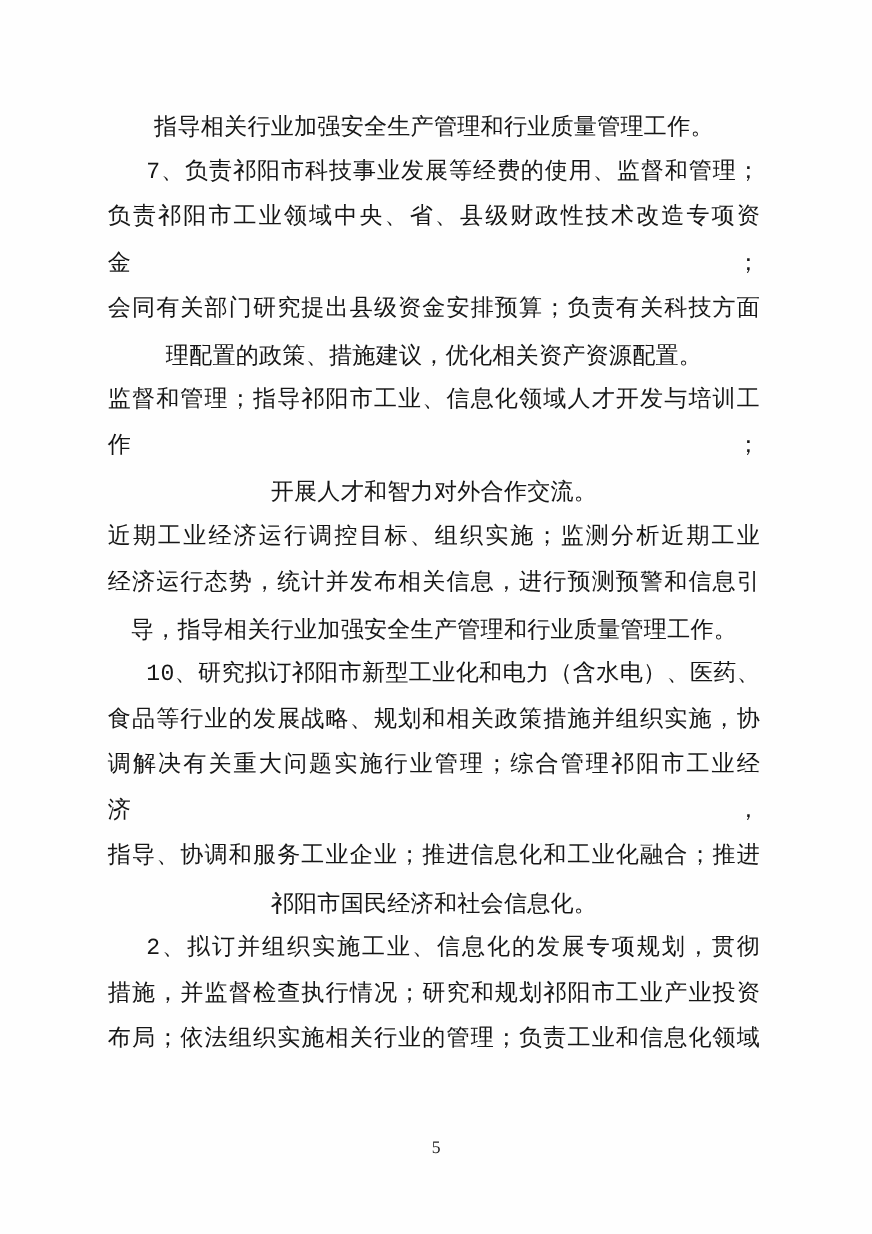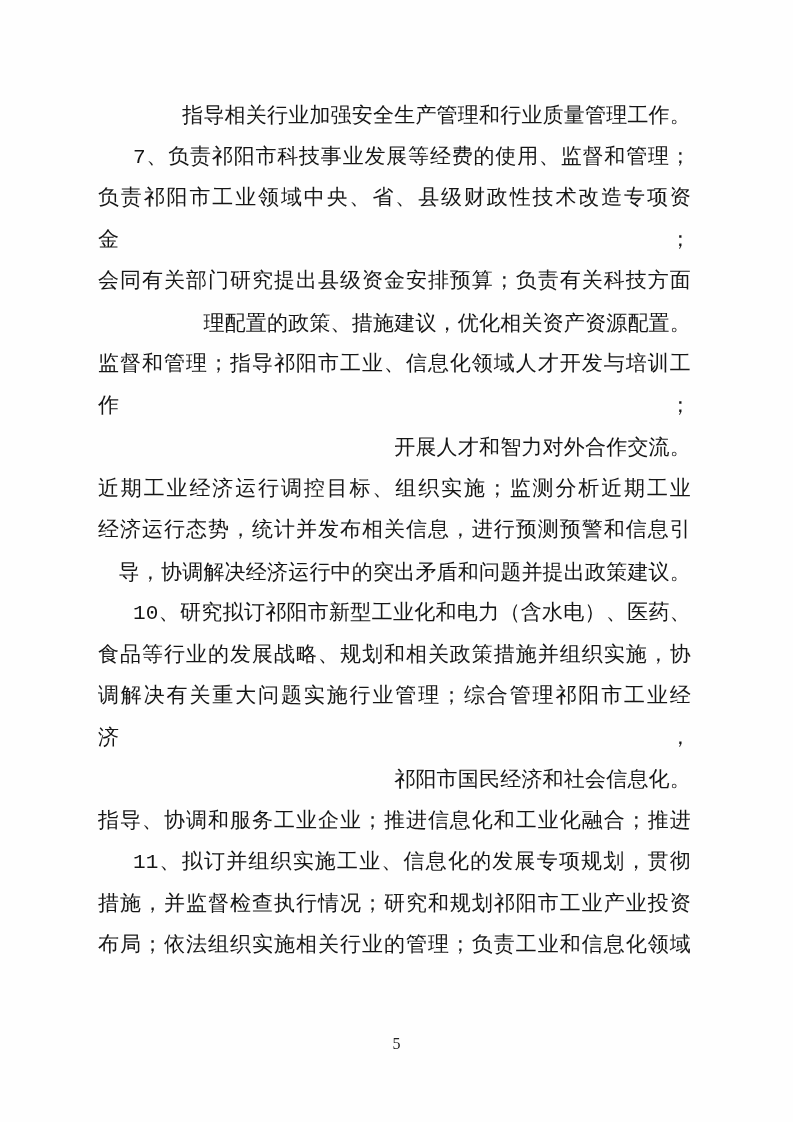--- a/index.html
+++ b/index.html
@@ -24,21 +24,21 @@
     position: absolute;
     left: 98px;
     top: 95px;
     width: 593px;
   }
   .line {
     font-size: 21px;
     line-height: 41.5px;
     white-space: nowrap;
     letter-spacing: 0.2px;
-    text-align: right;
+    text-align: center;
   }
   
   .line.jf {
     white-space: normal;
     text-align: justify;
     text-align-last: justify;
     text-justify: inter-character;
     font-family: Liberation Mono, monospace;
   }
   
@@ -65,27 +65,27 @@
   <div class="doc-body">
     <div class="line">指导相关行业加强安全生产管理和行业质量管理工作。</div>
     <div class="line jf ind">7、负责祁阳市科技事业发展等经费的使用、监督和管理；</div>
     <div class="line jf">负责祁阳市工业领域中央、省、县级财政性技术改造专项资金；</div>
     <div class="line jf">会同有关部门研究提出县级资金安排预算；负责有关科技方面</div>
     <div class="line">理配置的政策、措施建议，优化相关资产资源配置。</div>
     <div class="line jf">监督和管理；指导祁阳市工业、信息化领域人才开发与培训工作；</div>
     <div class="line">开展人才和智力对外合作交流。</div>
     <div class="line jf">近期工业经济运行调控目标、组织实施；监测分析近期工业</div>
     <div class="line jf">经济运行态势，统计并发布相关信息，进行预测预警和信息引</div>
-    <div class="line">导，协调解决经济运行中的突出矛盾和问题并提出政策建议。</div>
+    <div class="line">导，指导相关行业加强安全生产管理和行业质量管理工作。</div>
     <div class="line jf ind">10、研究拟订祁阳市新型工业化和电力（含水电）、医药、</div>
     <div class="line jf">食品等行业的发展战略、规划和相关政策措施并组织实施，协</div>
     <div class="line jf">调解决有关重大问题实施行业管理；综合管理祁阳市工业经济，</div>
+    <div class="line jf">指导、协调和服务工业企业；推进信息化和工业化融合；推进</div>
     <div class="line">祁阳市国民经济和社会信息化。</div>
-    <div class="line jf">指导、协调和服务工业企业；推进信息化和工业化融合；推进</div>
-    <div class="line jf ind">11、拟订并组织实施工业、信息化的发展专项规划，贯彻</div>
+    <div class="line jf ind">2、拟订并组织实施工业、信息化的发展专项规划，贯彻</div>
     <div class="line jf">措施，并监督检查执行情况；研究和规划祁阳市工业产业投资</div>
     <div class="line jf">布局；依法组织实施相关行业的管理；负责工业和信息化领域</div>
   </div>
 
   <div class="footer">
     <span class="page-num">5</span>
   </div>
 </div>
 
 </body></html>

